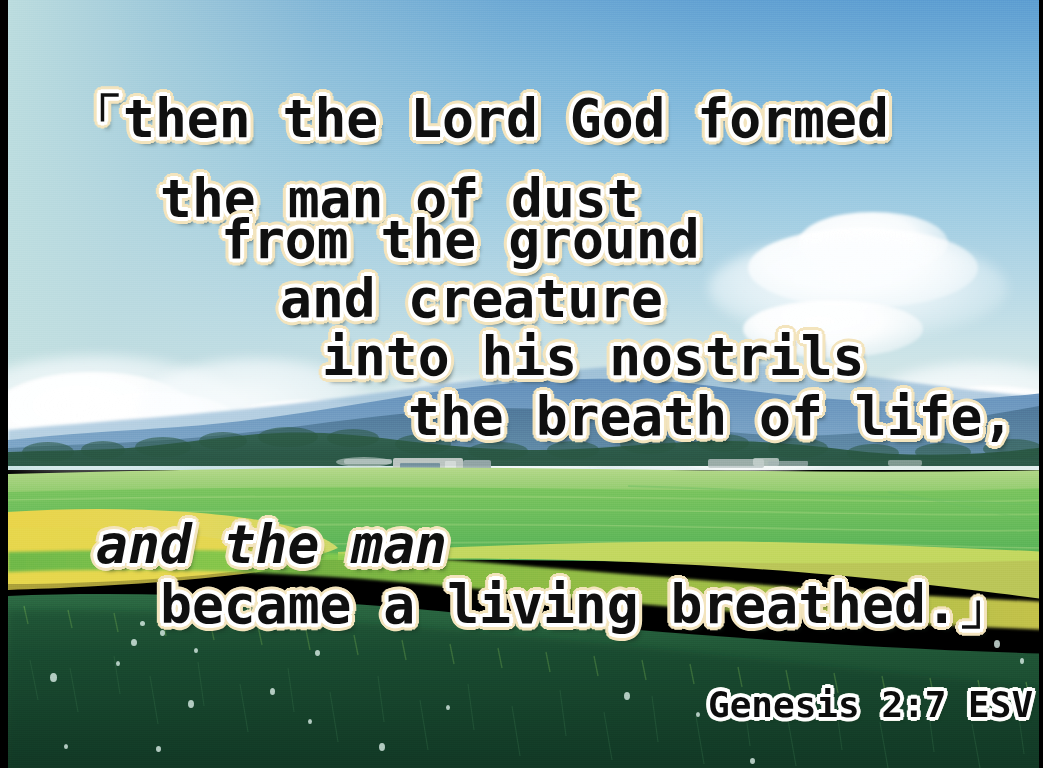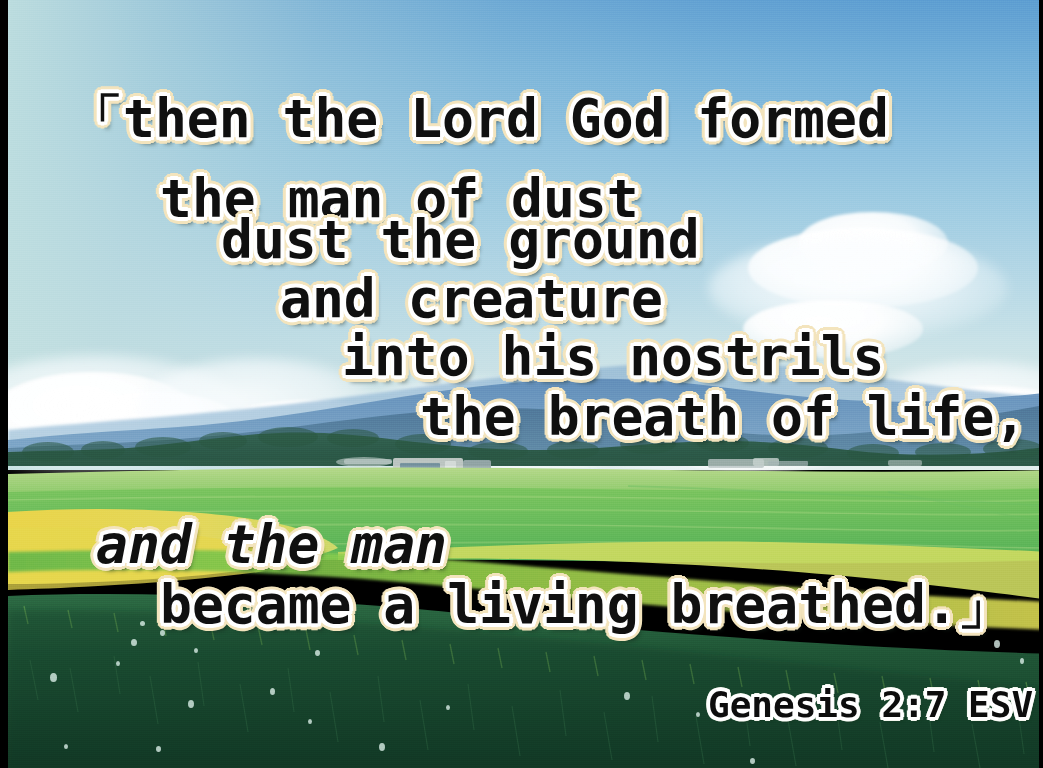--- a/index.html
+++ b/index.html
@@ -377,24 +377,24 @@
     <div class="speck" style="left:56px;  top:744px; width:4px;  height:5px;"></div>
     <div class="speck" style="left:438px; top:705px; width:4px;  height:5px;"></div>
     <div class="speck" style="left:132px; top:621px; width:5px;  height:5px;"></div>
   </div>
 
   <div class="layer" id="grain"></div>
 
   <div id="verse-block">
     <div class="vline" style="left:62px;  top:92px;">「then the Lord God formed</div>
     <div class="vline" style="left:152px; top:172px;">the man of dust</div>
-    <div class="vline" style="left:213px; top:213px;">dust the ground</div>
+    <div class="vline" style="left:213px; top:213px;">from the ground</div>
     <div class="vline" style="left:272px; top:272px;">and creature</div>
-    <div class="vline" style="left:334px; top:330px;">into his nostrils</div>
-    <div class="vline" style="left:412px; top:390px;">the breath of life,</div>
+    <div class="vline" style="left:314px; top:330px;">into his nostrils</div>
+    <div class="vline" style="left:400px; top:390px;">the breath of life,</div>
 
     <div class="vline" style="left:88px;  top:518px;font-style:italic;">and the man</div>
     <div class="vline" style="left:152px; top:578px;">became a living breathed.」</div>
   </div>
 
   <div id="attribution" style="left:700px; top:687px;">Genesis 2:7 ESV</div>
 
 </div>
 
 </body></html>

